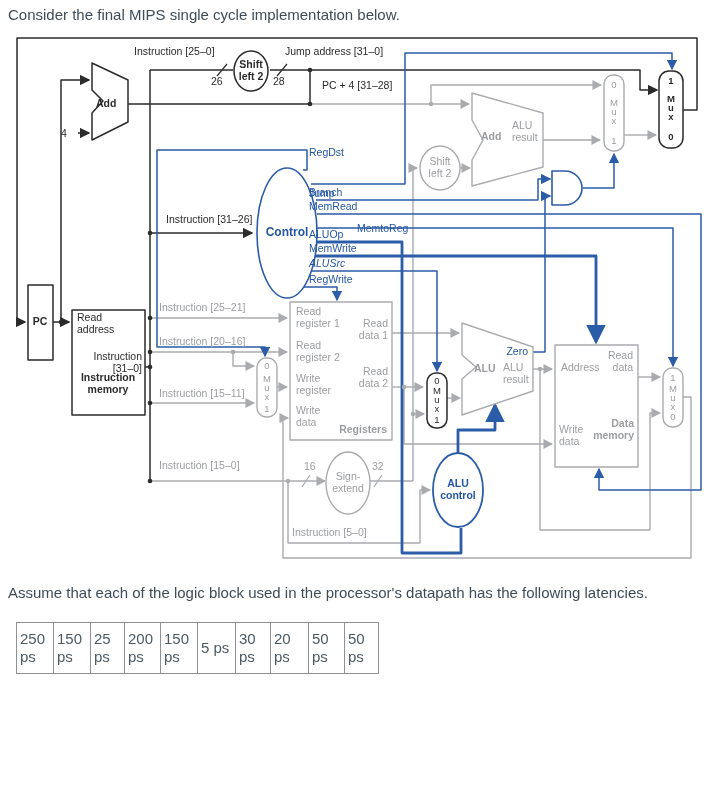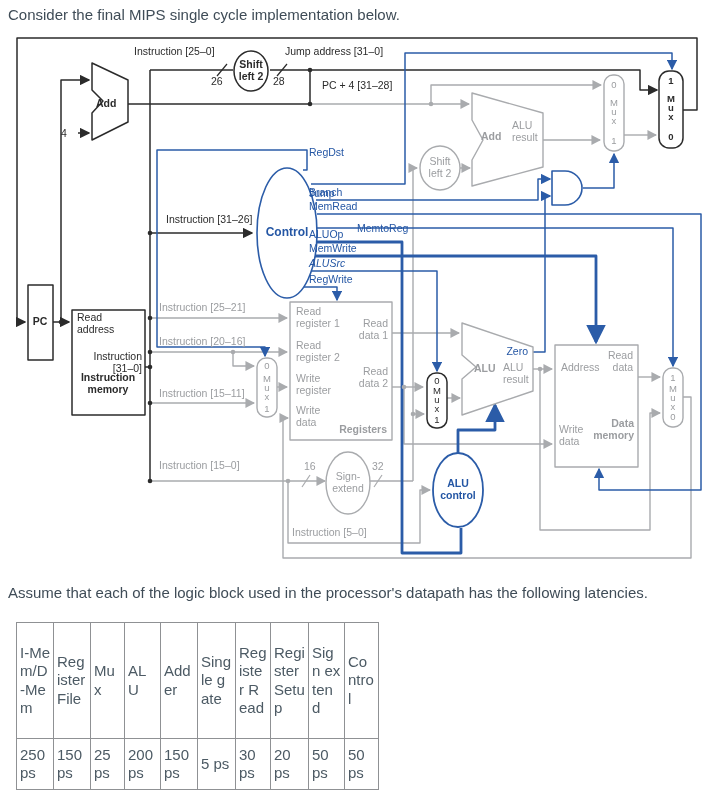--- a/index.html
+++ b/index.html
@@ -262,32 +262,20 @@
       <col style="width:34px">
       <col style="width:36px">
     <col style="width:37px">
       <col style="width:38px">
       <col style="width:35px">
       <col style="width:38px">
     <col style="width:36px">
       <col style="width:34px">
   </colgroup>
   <tbody>
-      <tr class="hdr">
-    <td>I-Mem/D-Mem</td>
-    <td>Register File</td>
-    <td>Mux</td>
-    <td>ALU</td>
-    <td>Adder</td>
-    <td>Single gate</td>
-    <td>Register Read</td>
-    <td>Register Setup</td>
-    <td>Sign extend</td>
-    <td>Control</td>
-  </tr>
   <tr class="val">
     <td>250 ps</td>
     <td>150 ps</td>
     <td>25 ps</td>
     <td>200 ps</td>
     <td>150 ps</td>
     <td>5 ps</td>
     <td>30 ps</td>
     <td>20 ps</td>
     <td>50 ps</td>

